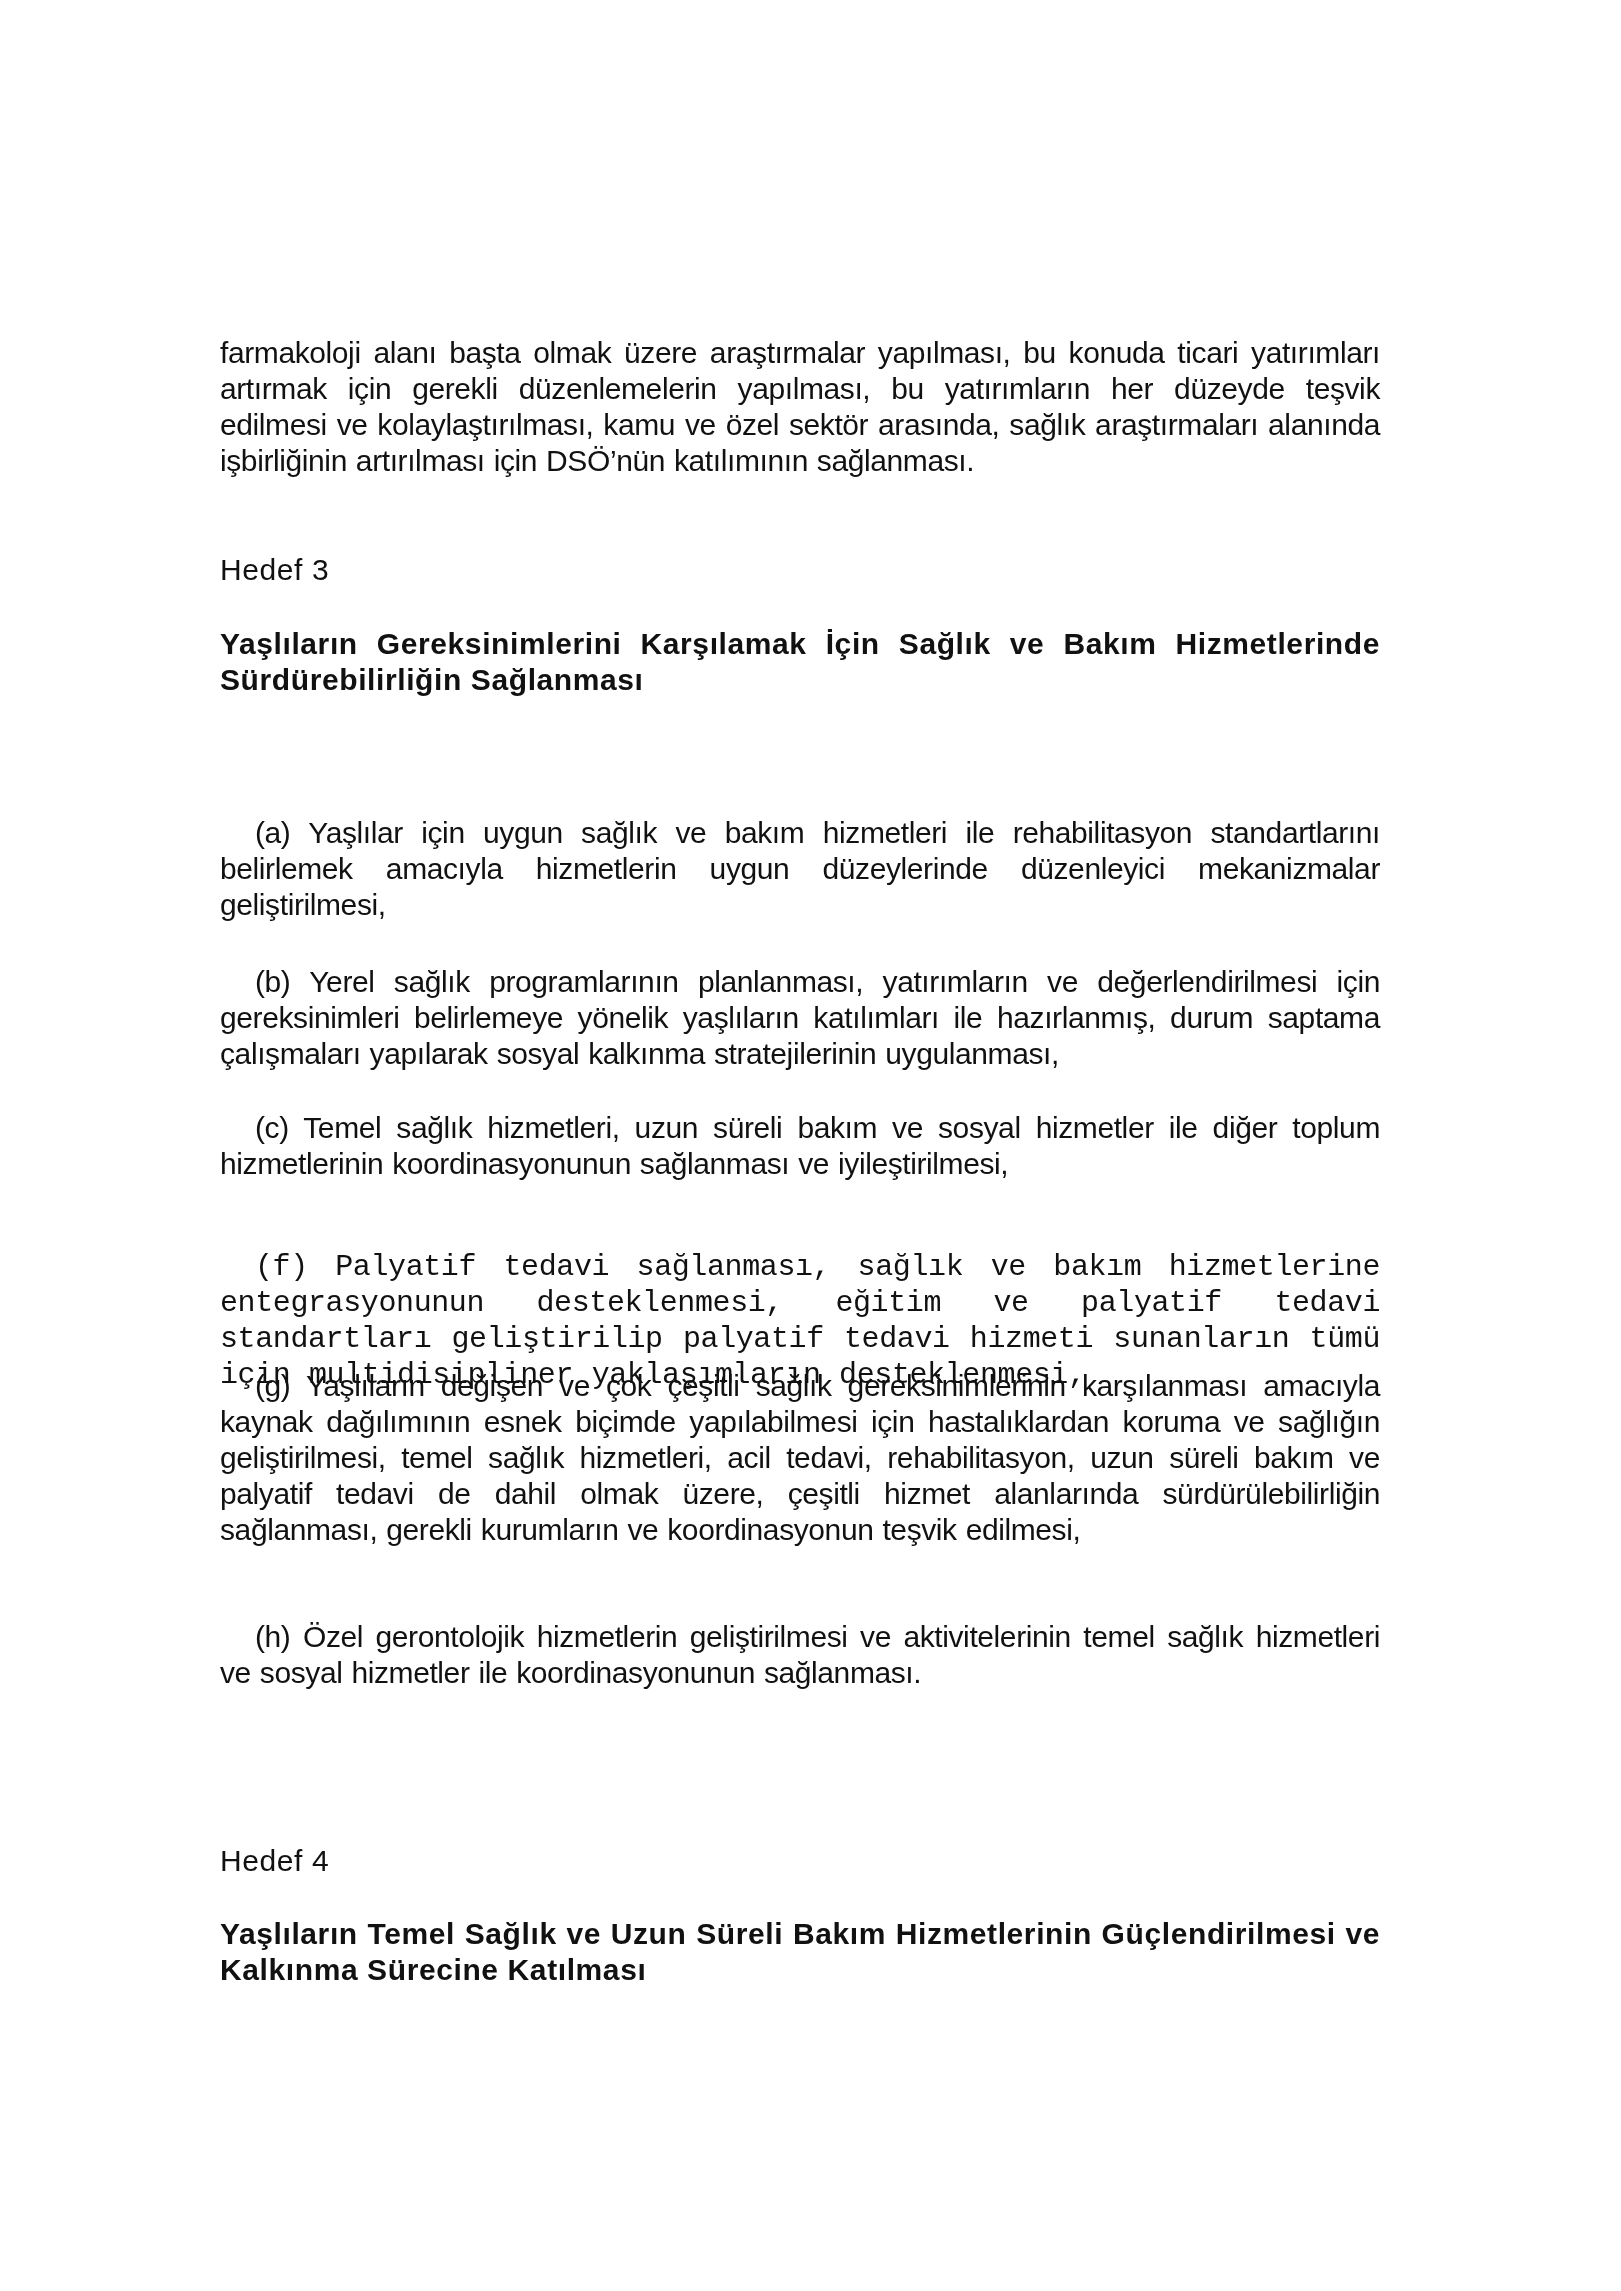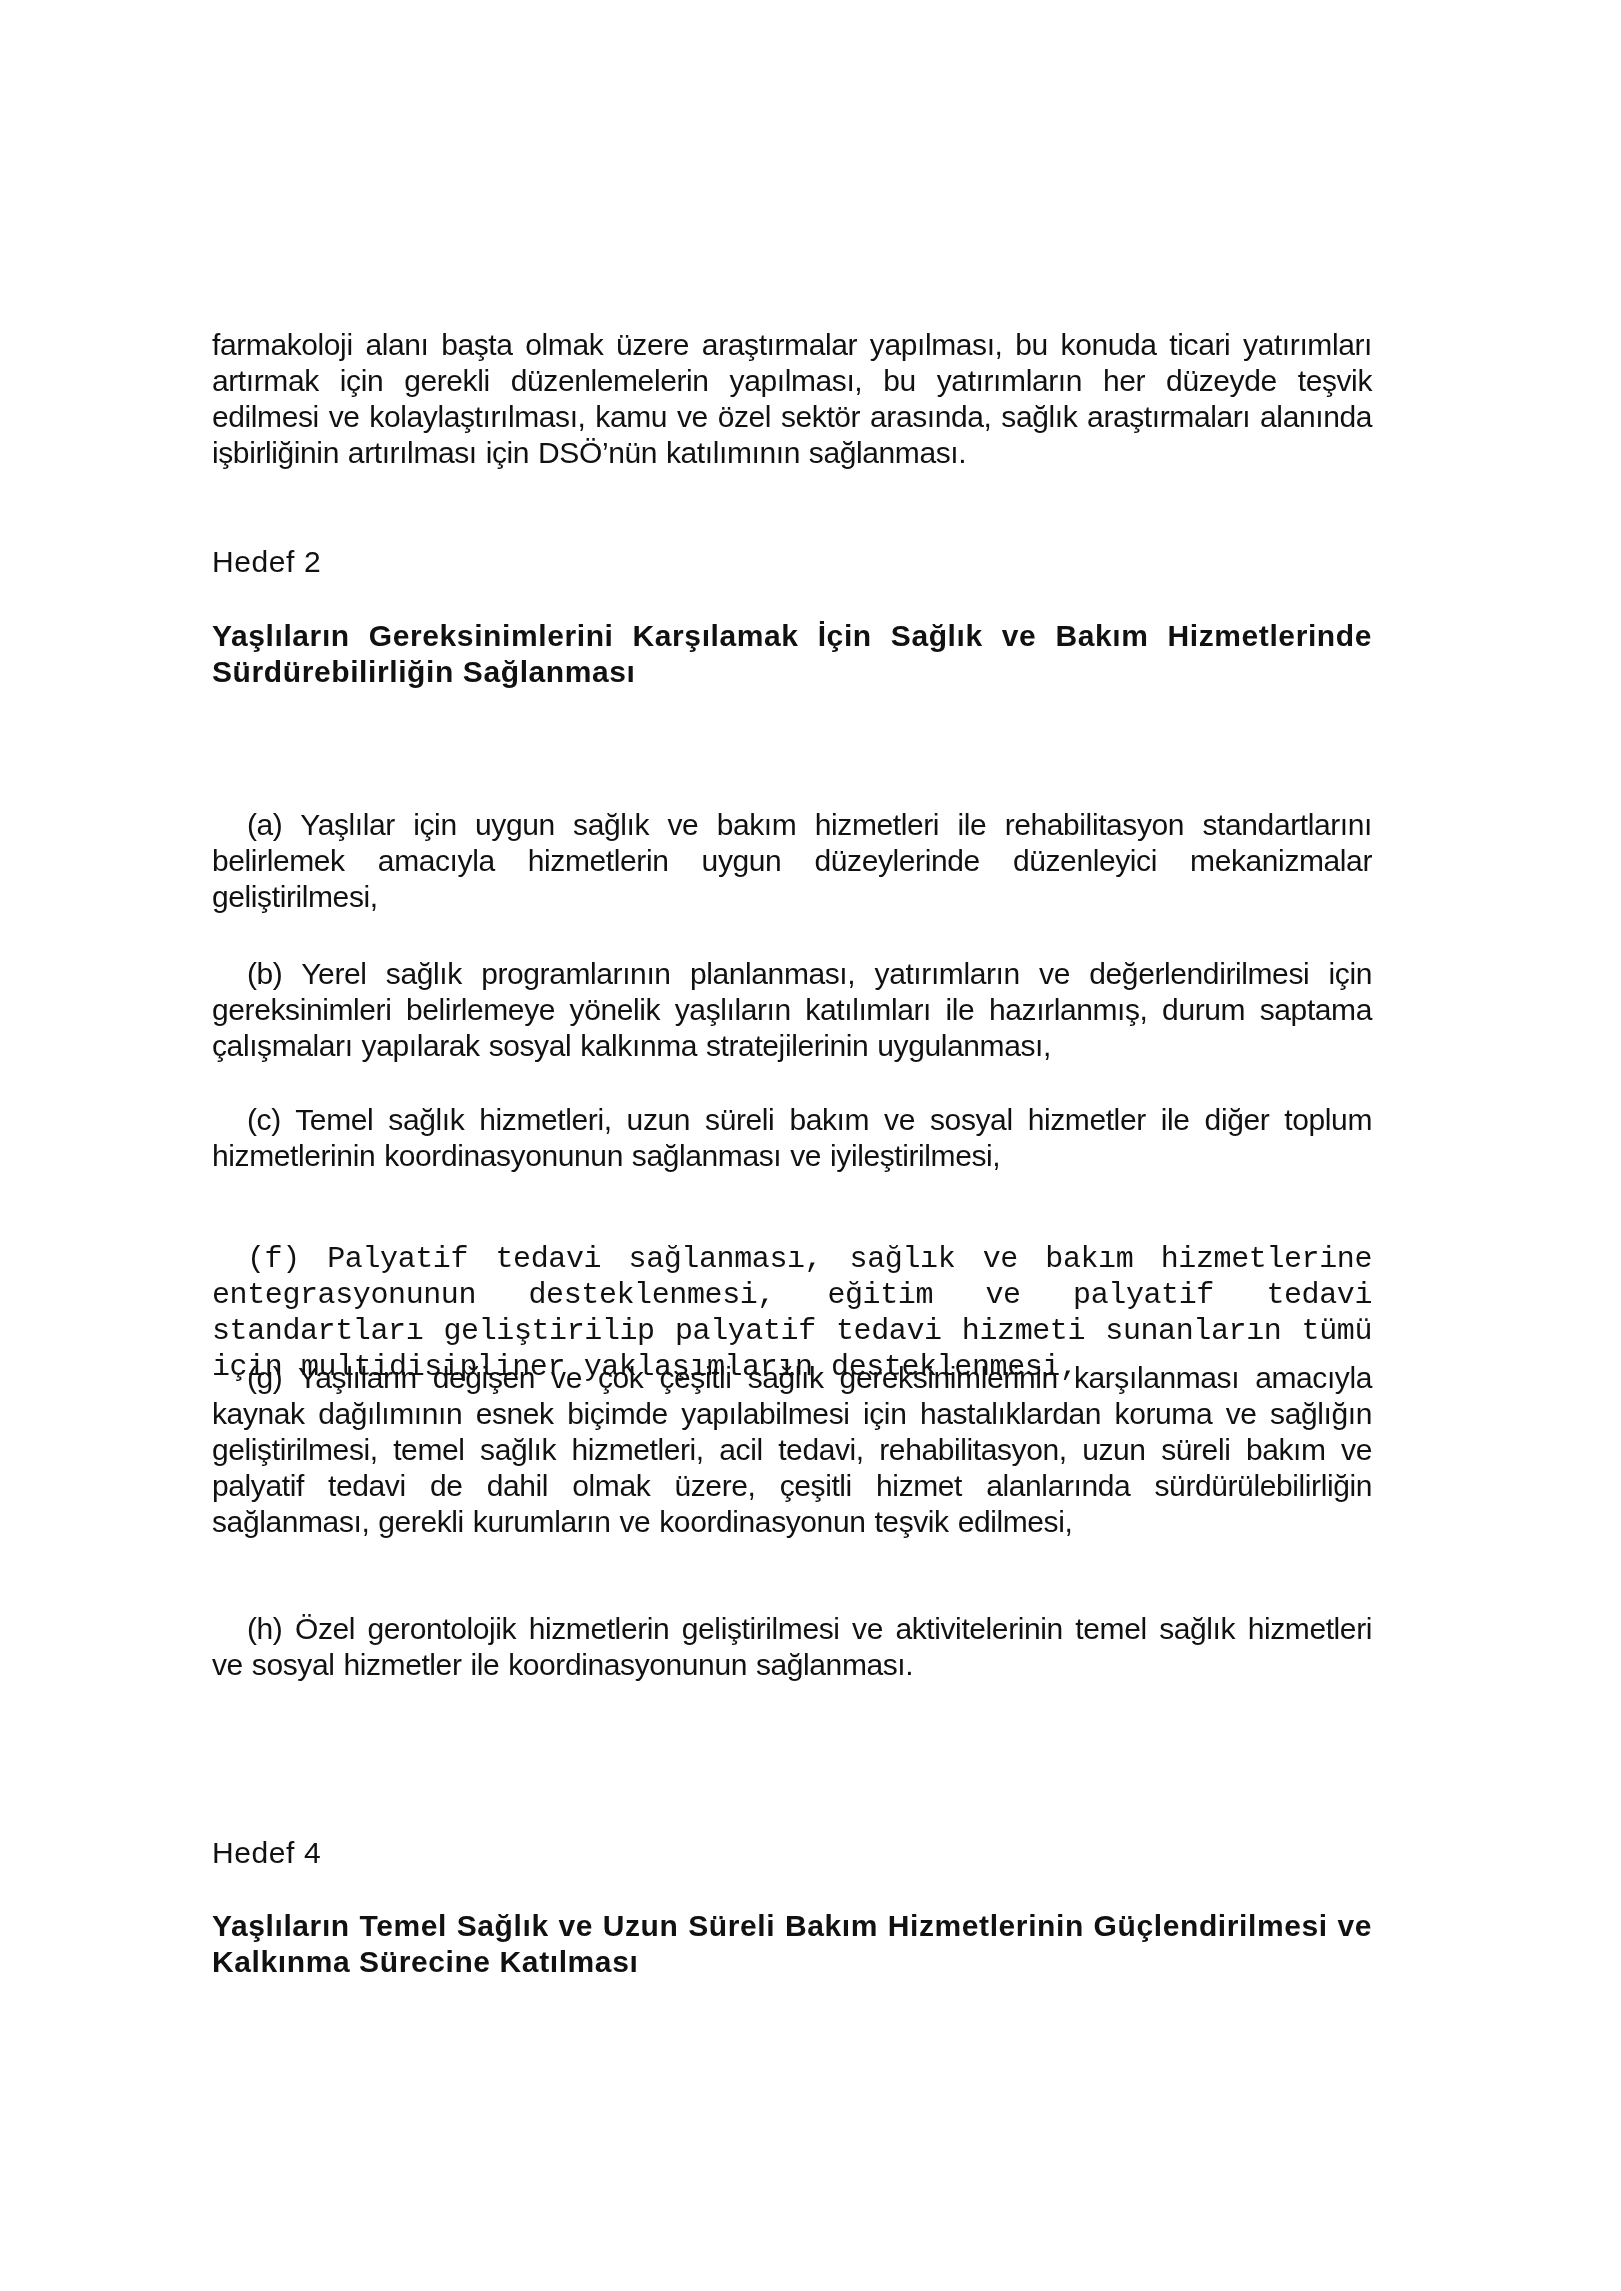--- a/index.html
+++ b/index.html
@@ -21,21 +21,21 @@
     background: #ffffff;
   }
   .block {
     position: absolute;
     left: 208px;
     width: 1160px;
     font-family: "Liberation Sans", "DejaVu Sans", sans-serif;
     font-size: 30px;
     line-height: 36px;
     color: #111111;
-    margin: 4px;
+    margin: 12px;
   }
   .justify {
     text-align: justify;
     text-align-last: left;
   }
   .condensed {
     letter-spacing: -0.4px;
     word-spacing: 1px;
   }
   .heading {
@@ -54,21 +54,21 @@
     display: inline;
   }
 </style>
 </head>
 <body>
 
 <div class="page">
 
   <p class="block justify condensed" style="top:323px;">farmakoloji alanı başta olmak üzere araştırmalar yapılması, bu konuda  ticari yatırımları artırmak için gerekli düzenlemelerin yapılması, bu yatırımların her düzeyde teşvik edilmesi ve kolaylaştırılması, kamu ve özel sektör arasında, sağlık araştırmaları alanında işbirliğinin artırılması için DSÖ’nün  katılımının sağlanması.</p>
 
-  <p class="block heading" style="top:540px;">Hedef 2</p>
+  <p class="block heading" style="top:540px;">Hedef 3</p>
 
   <p class="block title" style="top:614px;">Yaşlıların Gereksinimlerini Karşılamak İçin Sağlık ve Bakım Hizmetlerinde Sürdürebilirliğin Sağlanması</p>
 
 
   <p class="block justify condensed item" style="top:803px;"><span class="item-label">(a)</span> <span>Yaşlılar için uygun sağlık ve bakım hizmetleri ile rehabilitasyon standartlarını belirlemek amacıyla hizmetlerin uygun düzeylerinde düzenleyici mekanizmalar geliştirilmesi,</span></p>
 
   <p class="block justify condensed item" style="top:952px;"><span class="item-label">(b)</span> <span>Yerel sağlık programlarının planlanması, yatırımların ve değerlendirilmesi için gereksinimleri belirlemeye yönelik yaşlıların katılımları ile hazırlanmış, durum saptama çalışmaları yapılarak sosyal kalkınma stratejilerinin uygulanması,</span></p>
 
   <p class="block justify condensed item" style="top:1098px;"><span class="item-label">(c)</span> <span>Temel sağlık hizmetleri, uzun süreli bakım  ve sosyal hizmetler ile diğer toplum hizmetlerinin koordinasyonunun sağlanması ve iyileştirilmesi,</span></p>
 

